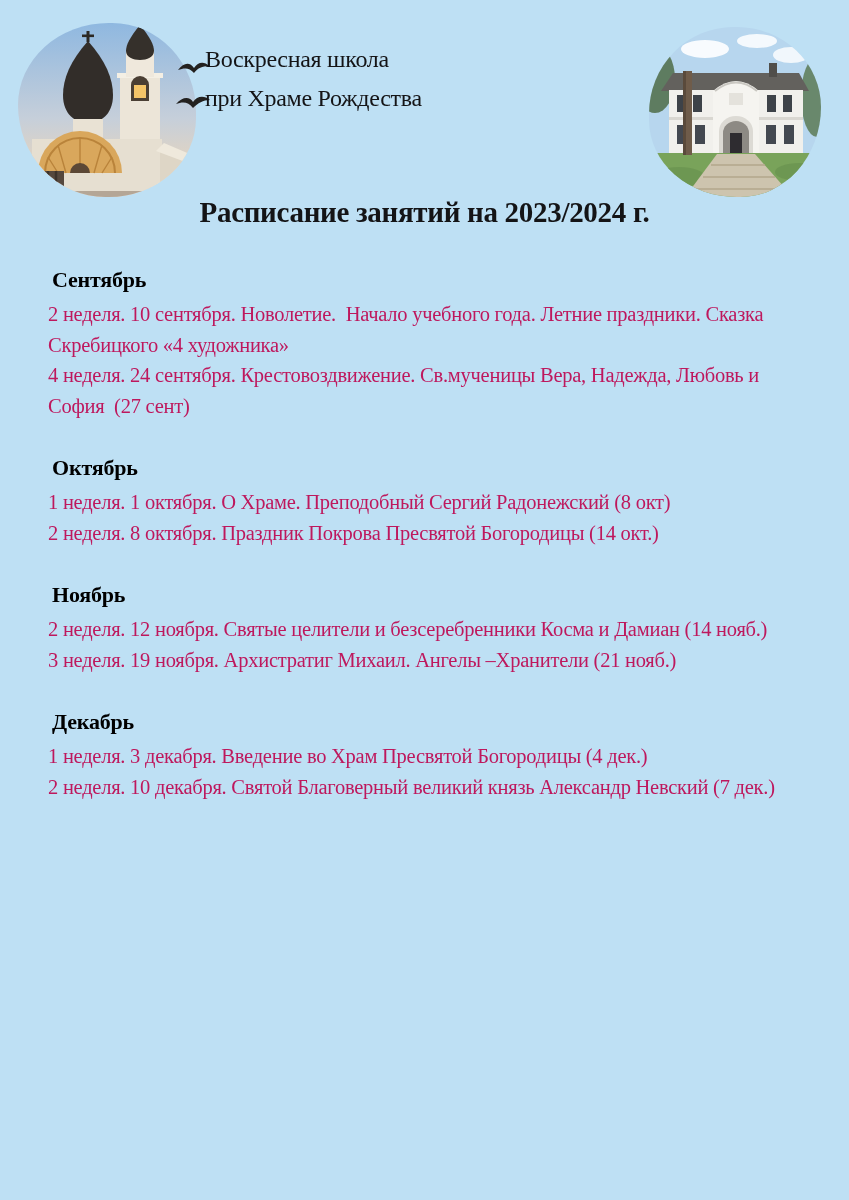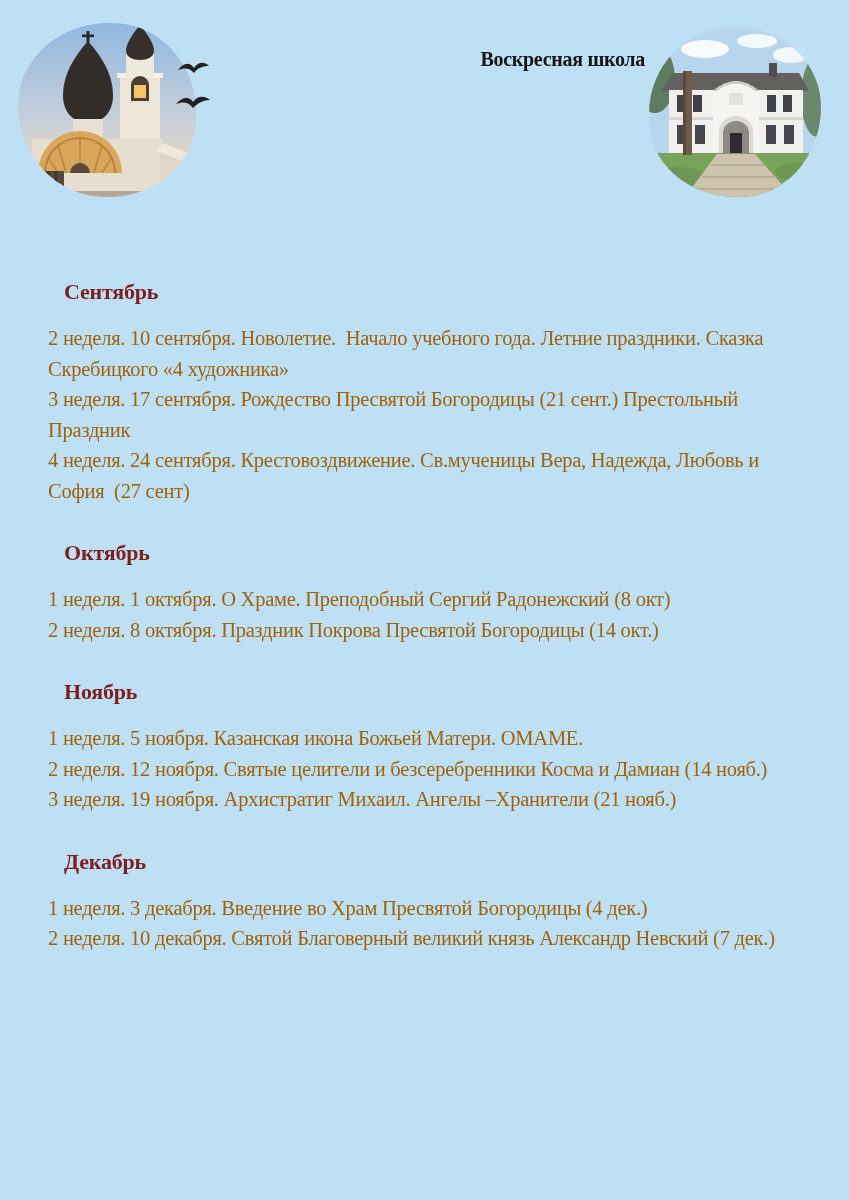--- a/index.html
+++ b/index.html
@@ -29,56 +29,56 @@
   .photo-right {
     left: 649px; top: 27px; width: 172px; height: 170px;
     border-radius: 50% 50% 48% 52% / 52% 48% 54% 46%;
   }
   .birds {
     position: absolute; left: 176px; top: 58px;
     width: 34px; height: 62px;
   }
   .title {
     position: absolute; top: 40px; left: 205px; width: 440px;
-    text-align: right;
-    font-weight: bold;
-    font-size: 20px;
+    text-align: left;
+    font-weight: normal;
+    font-size: 24px;
     line-height: 39px;
     letter-spacing: -0.3px;
     color: #141416;
   }
   .subtitle {
     position: absolute; top: 196px; left: 0; width: 849px;
     text-align: center;
     font-weight: bold;
     font-size: 29px;
     letter-spacing: -0.3px;
     color: #141416;
   }
 
   
   .schedule {
     position: absolute; top: 260px; left: 48px; width: 760px;
   }
   .month-section { margin: 0 0 31px 0; }
   .month-title {
-    margin: 16px; padding: 0;
+    margin: 4px; padding: 0;
     font-size: 22px;
     line-height: 31px;
     font-weight: bold;
     letter-spacing: -0.2px;
-    color: #7f1d1d;
+    color: #000000;
   }
   .entry {
     margin: 0; padding: 0;
     font-size: 20.5px;
     line-height: 30.5px;
     letter-spacing: -0.25px;
     white-space: pre-wrap;
-    color: #a16207;
+    color: #be185d;
   }
 </style>
 </head>
 <body>
 
 <div class="page">
 
   <div class="photo photo-left">
     <svg viewBox="0 0 178 174" preserveAspectRatio="none">
       <defs>
@@ -122,20 +122,21 @@
     </svg>
   </div>
 
   <svg class="birds" viewBox="0 0 34 62">
     <path d="M2,12 C8,4 14,4 18,10 C22,4 28,3 33,8 C26,8 22,10 18,15 C13,9 8,10 2,12 Z" fill="#23211f"></path>
     <path d="M0,46 C7,38 14,39 17,44 C21,38 28,37 34,42 C27,42 22,45 17,50 C12,43 6,44 0,46 Z" fill="#23211f"></path>
   </svg>
 
   <div class="title">
     <div>Воскресная школа</div>
+    <div>при Храме Рождества</div>
   </div>
 
   <div class="photo photo-right">
     <svg viewBox="0 0 172 170" preserveAspectRatio="none">
       <rect x="0" y="0" width="172" height="170" fill="#b7d6ee"></rect>
       <ellipse cx="56" cy="22" rx="24" ry="9" fill="#ffffff" opacity="0.9"></ellipse>
       <ellipse cx="108" cy="14" rx="20" ry="7" fill="#ffffff" opacity="0.85"></ellipse>
       <ellipse cx="142" cy="28" rx="18" ry="8" fill="#ffffff" opacity="0.8"></ellipse>
 
       <ellipse cx="6" cy="52" rx="20" ry="34" fill="#4f6c46" opacity="0.85"></ellipse>
@@ -169,43 +170,42 @@
       <ellipse cx="150" cy="145" rx="24" ry="9" fill="#6a9350" opacity="0.8"></ellipse>
 
       <polygon points="68,127 106,127 144,170 36,170" fill="#cdc4ae"></polygon>
       <path d="M62,138 L116,138 M54,150 L126,150 M46,162 L136,162" stroke="#b2a68c" stroke-width="1.6"></path>
 
       <rect x="36" y="44" width="7" height="84" fill="#6f5c4a"></rect>
       <rect x="34" y="44" width="3" height="84" fill="#5a4a3b"></rect>
     </svg>
   </div>
 
+  <div class="subtitle">Расписание занятий на 2023/2024 г.</div>
 
   <div class="schedule">
   <section class="month-section">
     <h2 class="month-title">Сентябрь</h2>
     <div class="entries">
           <p class="entry">2 неделя. 10 сентября. Новолетие.  Начало учебного года. Летние праздники. Сказка Скребицкого «4 художника»</p>
-          <p class="entry">3 неделя. 17 сентября. Рождество Пресвятой Богородицы (21 сент.) Престольный Праздник</p>
           <p class="entry">4 неделя. 24 сентября. Крестовоздвижение. Св.мученицы Вера, Надежда, Любовь и София  (27 сент)</p>
         </div>
   </section>
 
   <section class="month-section">
     <h2 class="month-title">Октябрь</h2>
     <div class="entries">
           <p class="entry">1 неделя. 1 октября. О Храме. Преподобный Сергий Радонежский (8 окт)</p>
           <p class="entry">2 неделя. 8 октября. Праздник Покрова Пресвятой Богородицы (14 окт.)</p>
         </div>
   </section>
 
   <section class="month-section">
     <h2 class="month-title">Ноябрь</h2>
     <div class="entries">
-          <p class="entry">1 неделя. 5 ноября. Казанская икона Божьей Матери. ОМАМЕ.</p>
           <p class="entry">2 неделя. 12 ноября. Святые целители и безсеребренники Косма и Дамиан (14 нояб.)</p>
           <p class="entry">3 неделя. 19 ноября. Архистратиг Михаил. Ангелы –Хранители (21 нояб.)</p>
         </div>
   </section>
 
   <section class="month-section">
     <h2 class="month-title">Декабрь</h2>
     <div class="entries">
           <p class="entry">1 неделя. 3 декабря. Введение во Храм Пресвятой Богородицы (4 дек.)</p>
           <p class="entry">2 неделя. 10 декабря. Святой Благоверный великий князь Александр Невский (7 дек.)</p>

